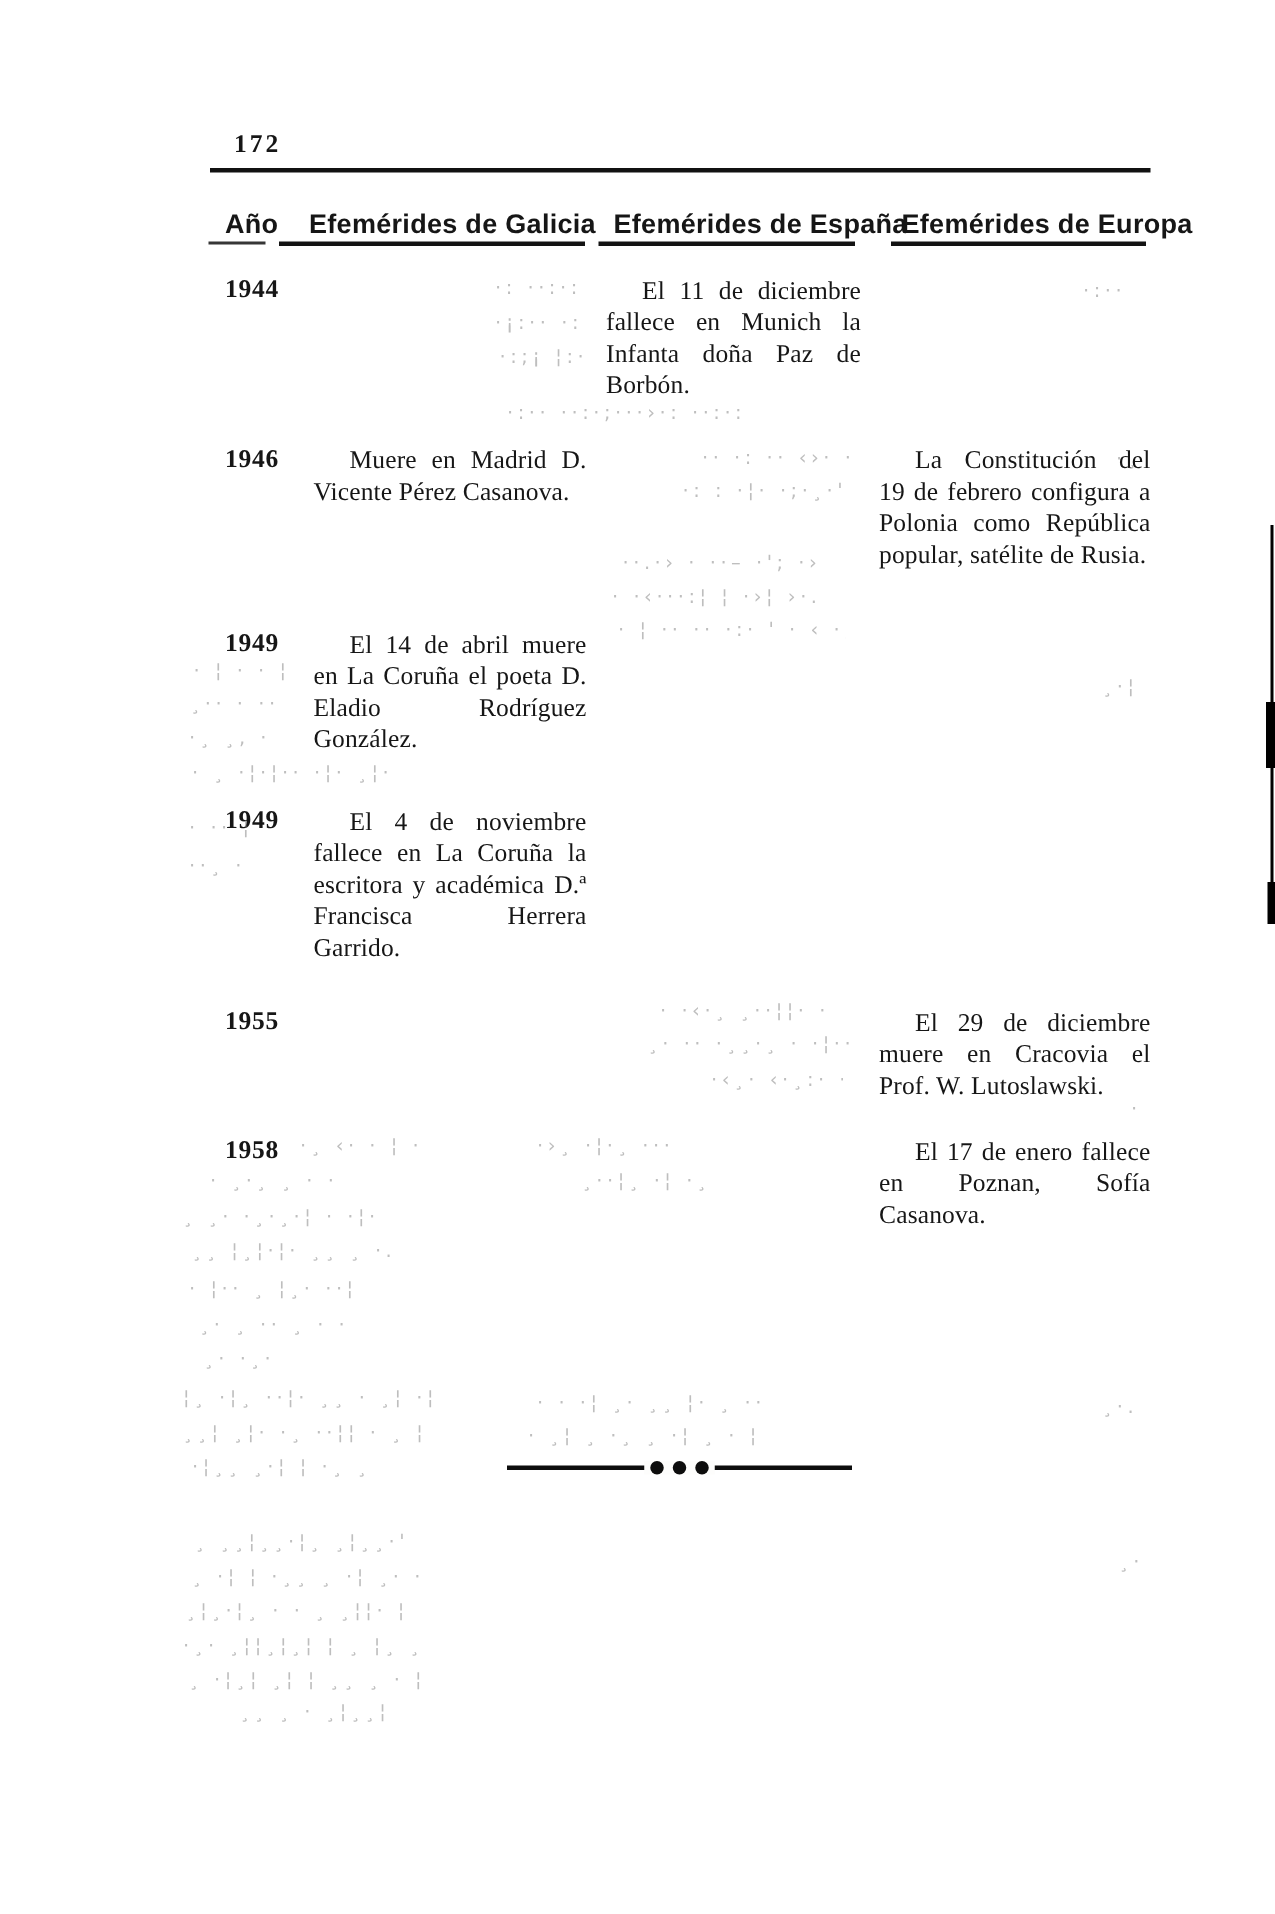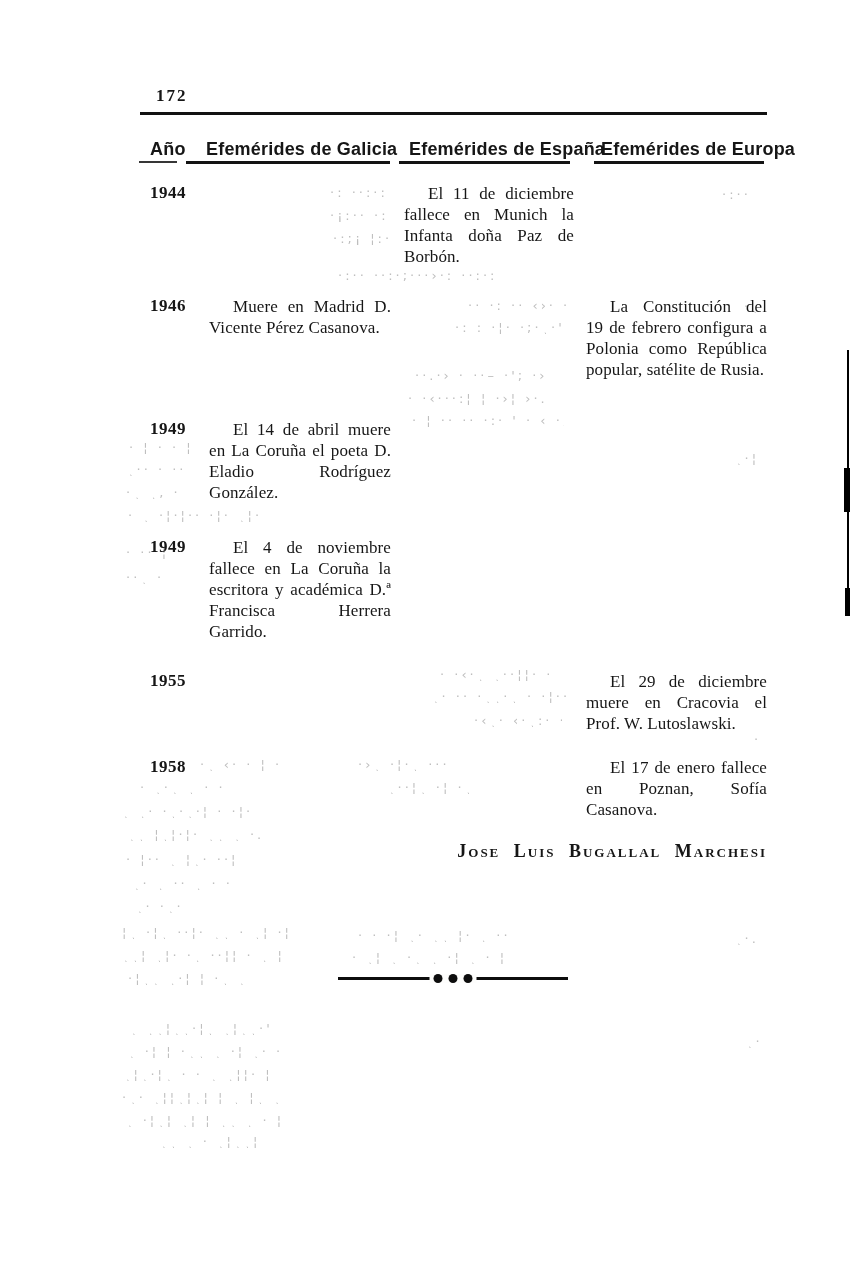--- a/index.html
+++ b/index.html
@@ -127,21 +127,20 @@
   <div class="row" style="top:671px">
     <span class="year">1955</span>
     <div class="cell europa">El 29 de diciembre muere en Cracovia el Prof. W. Lutoslawski.</div>
   </div>
 
   <div class="row" style="top:757px">
     <span class="year">1958</span>
     <div class="cell europa">El 17 de enero fallece en Poznan, Sofía Casanova.</div>
   </div>
 
-  <div class="signature">Jose Luis Bugallal Marchesi</div>
 
   <div class="divider">
     <div class="line"></div>
     <div class="dots">
       <span class="dot"></span>
       <span class="dot"></span>
       <span class="dot"></span>
     </div>
   </div>
 

